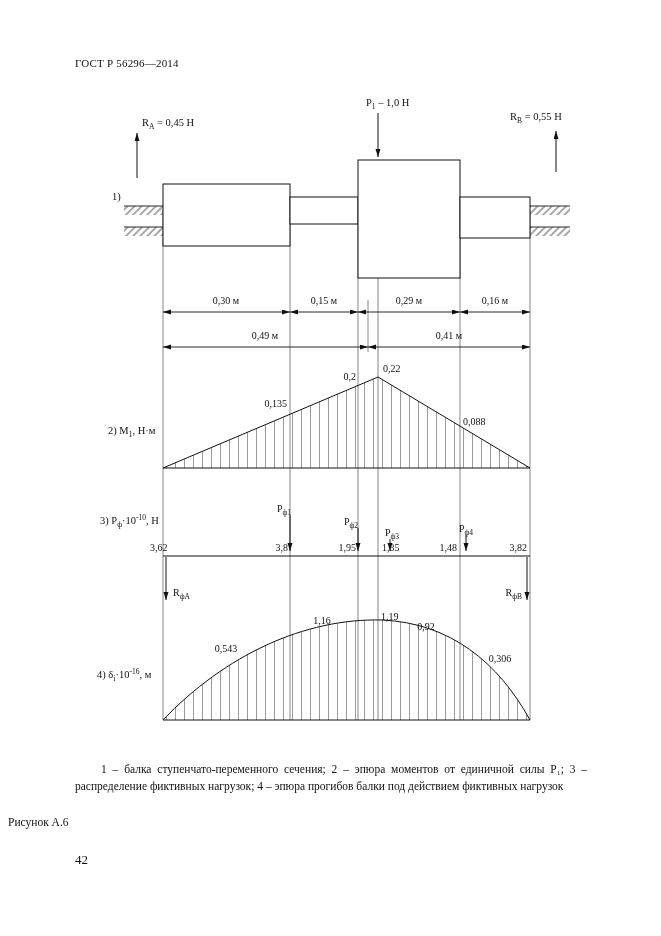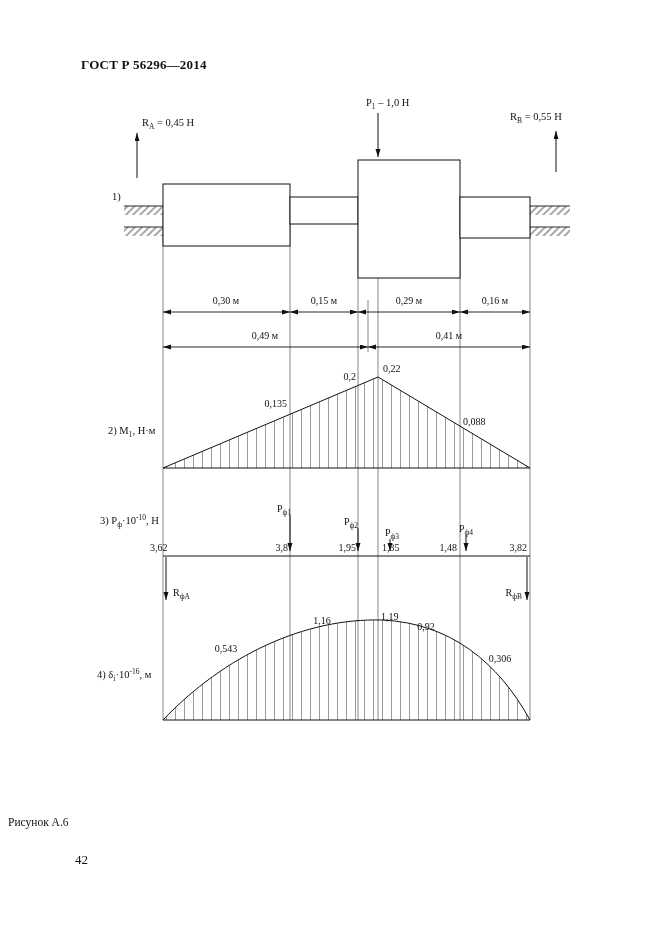--- a/index.html
+++ b/index.html
@@ -1,17 +1,17 @@
 <!DOCTYPE html>
 <html><head>
 <meta charset="utf-8">
 <style>
   html,body{margin:0;padding:0;background:#ffffff}
   .page{position:relative;width:661px;height:936px;background:#fff;font-family:"Liberation Serif",serif;color:#111;overflow:hidden}
-  .hdr{position:absolute;top:57px;left:81px;font-size:13px;font-weight:bold;letter-spacing:.2px}
+  .hdr{position:absolute;top:57px;left:75px;font-size:11px;font-weight:normal;letter-spacing:.2px}
   .caption{position:absolute;top:761px;left:75px;width:512px;font-size:11.5px;line-height:1.5;text-align:justify;text-indent:26px}
   .figlabel{position:absolute;top:816px;left:8px;width:100%;text-align:left;font-size:11.5px}
   .pagenum{position:absolute;top:852px;left:75px;font-size:13px}
   svg.fig{position:absolute;top:0;left:0}
   svg text{font-family:"Liberation Serif",serif;font-size:10.5px;fill:#111}
   svg text.sm{font-size:10px}
   .sub,.sup{font-size:7.5px}
 </style>
 </head>
 <body>
@@ -129,16 +129,17 @@
       <path d="M163,720 C225,655 305,618 382,620 C450,623 498,662 530,720 Z" fill="url(#vh)" stroke="#111" stroke-width="1"></path>
     </g>
     <text x="97" y="678"><tspan>4) δ</tspan><tspan class="sub" dy="2.5">i</tspan><tspan dy="-2.5">·10</tspan><tspan class="sup" dy="-4">-16</tspan><tspan dy="4">, м</tspan></text>
     <text class="sm" x="226" y="652" text-anchor="middle">0,543</text>
     <text class="sm" x="322" y="624" text-anchor="middle">1,16</text>
     <text class="sm" x="381" y="620">1,19</text>
     <text class="sm" x="426" y="630" text-anchor="middle">0,92</text>
     <text class="sm" x="500" y="662" text-anchor="middle">0,306</text>
   </svg>
 
+  <div class="caption">1 – балка ступенчато-переменного сечения; 2 – эпюра моментов от единичной силы Р₁; 3 – распределение фиктивных нагрузок; 4 – эпюра прогибов балки под действием фиктивных нагрузок</div>
   <div class="figlabel">Рисунок А.6</div>
   <div class="pagenum">42</div>
 
 </div>
 
 </body></html>

